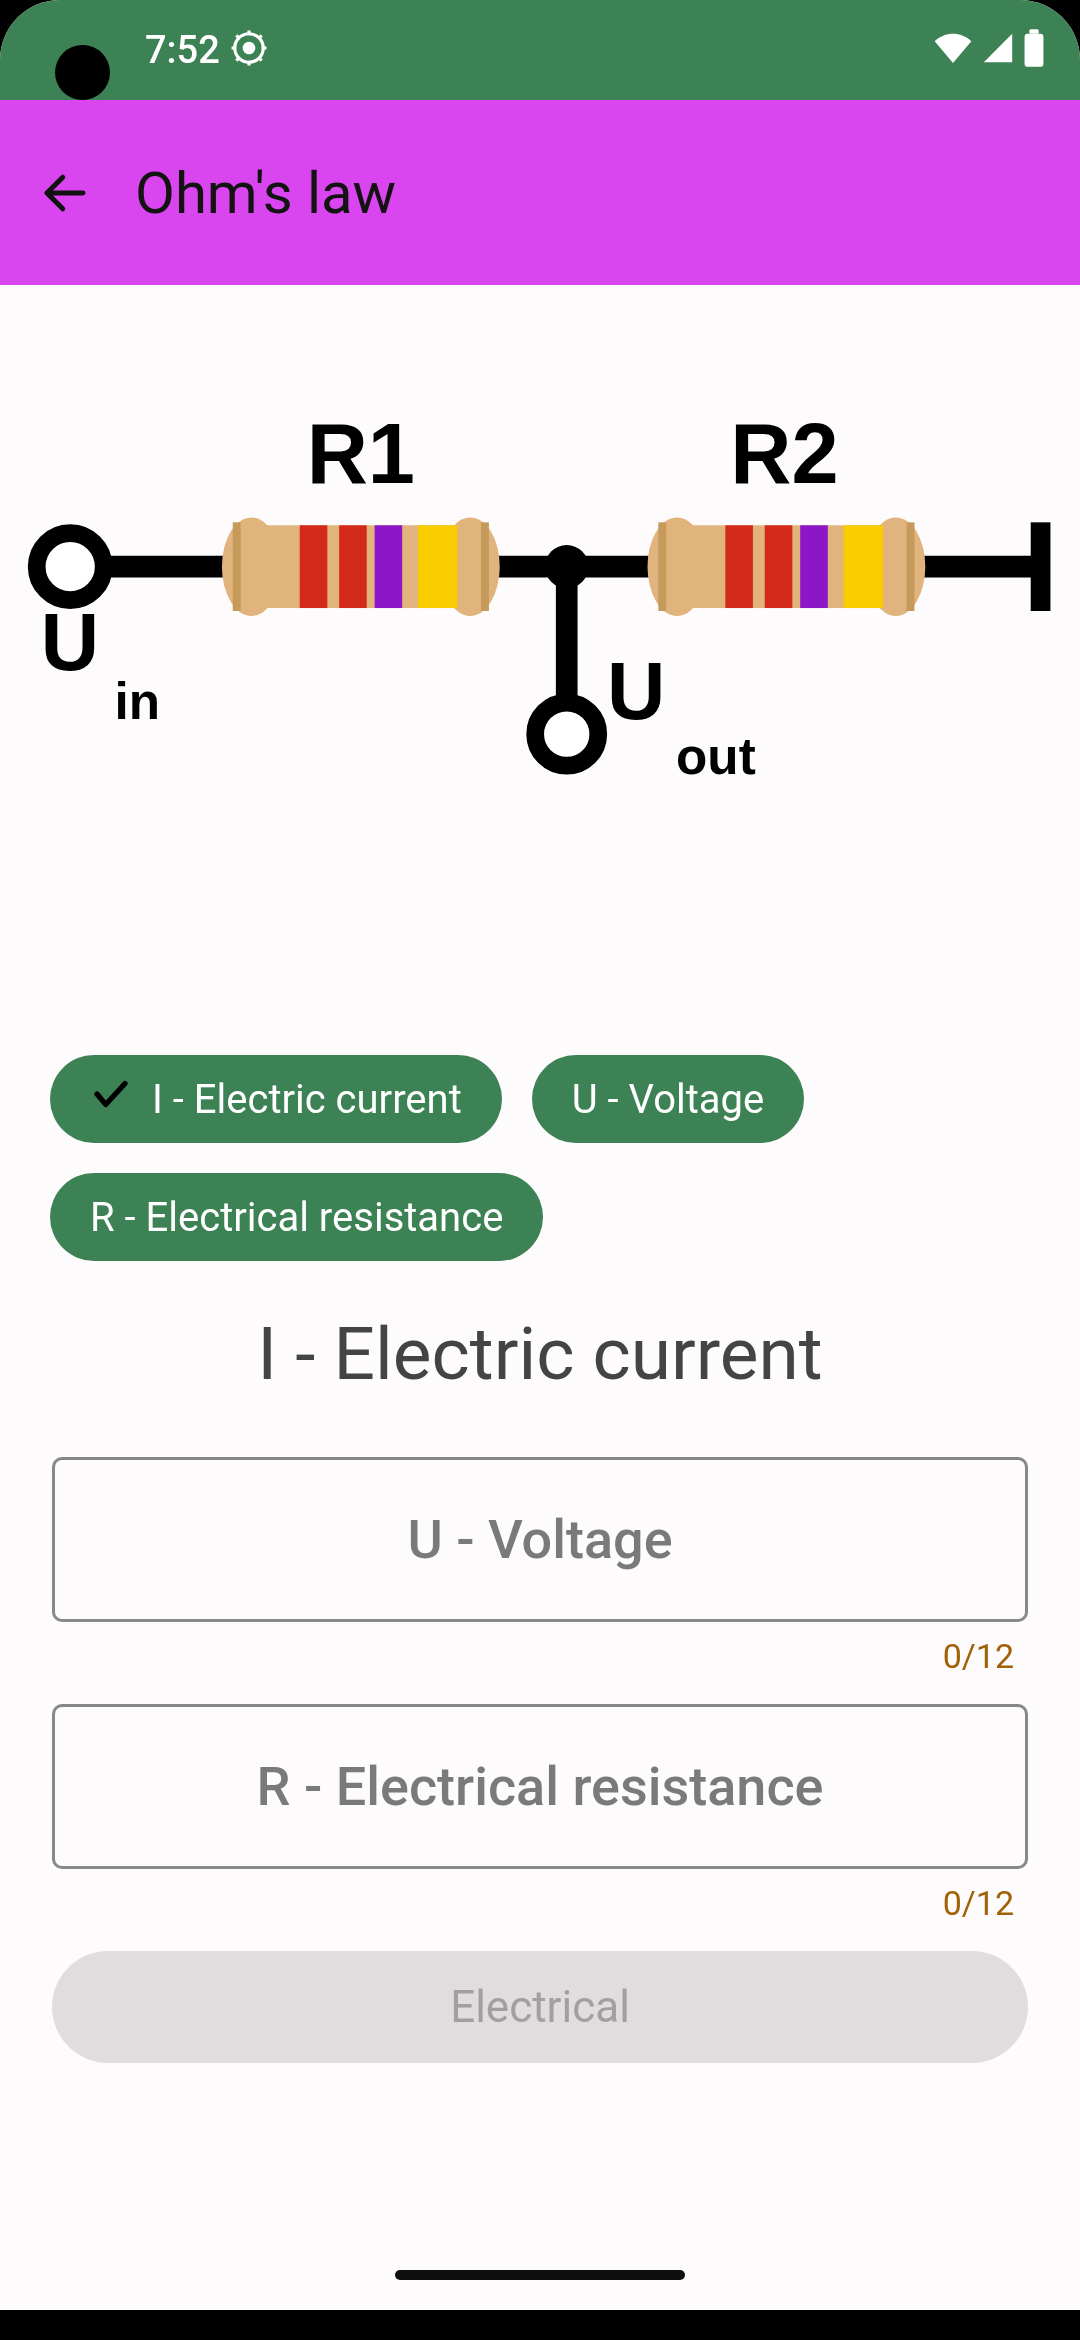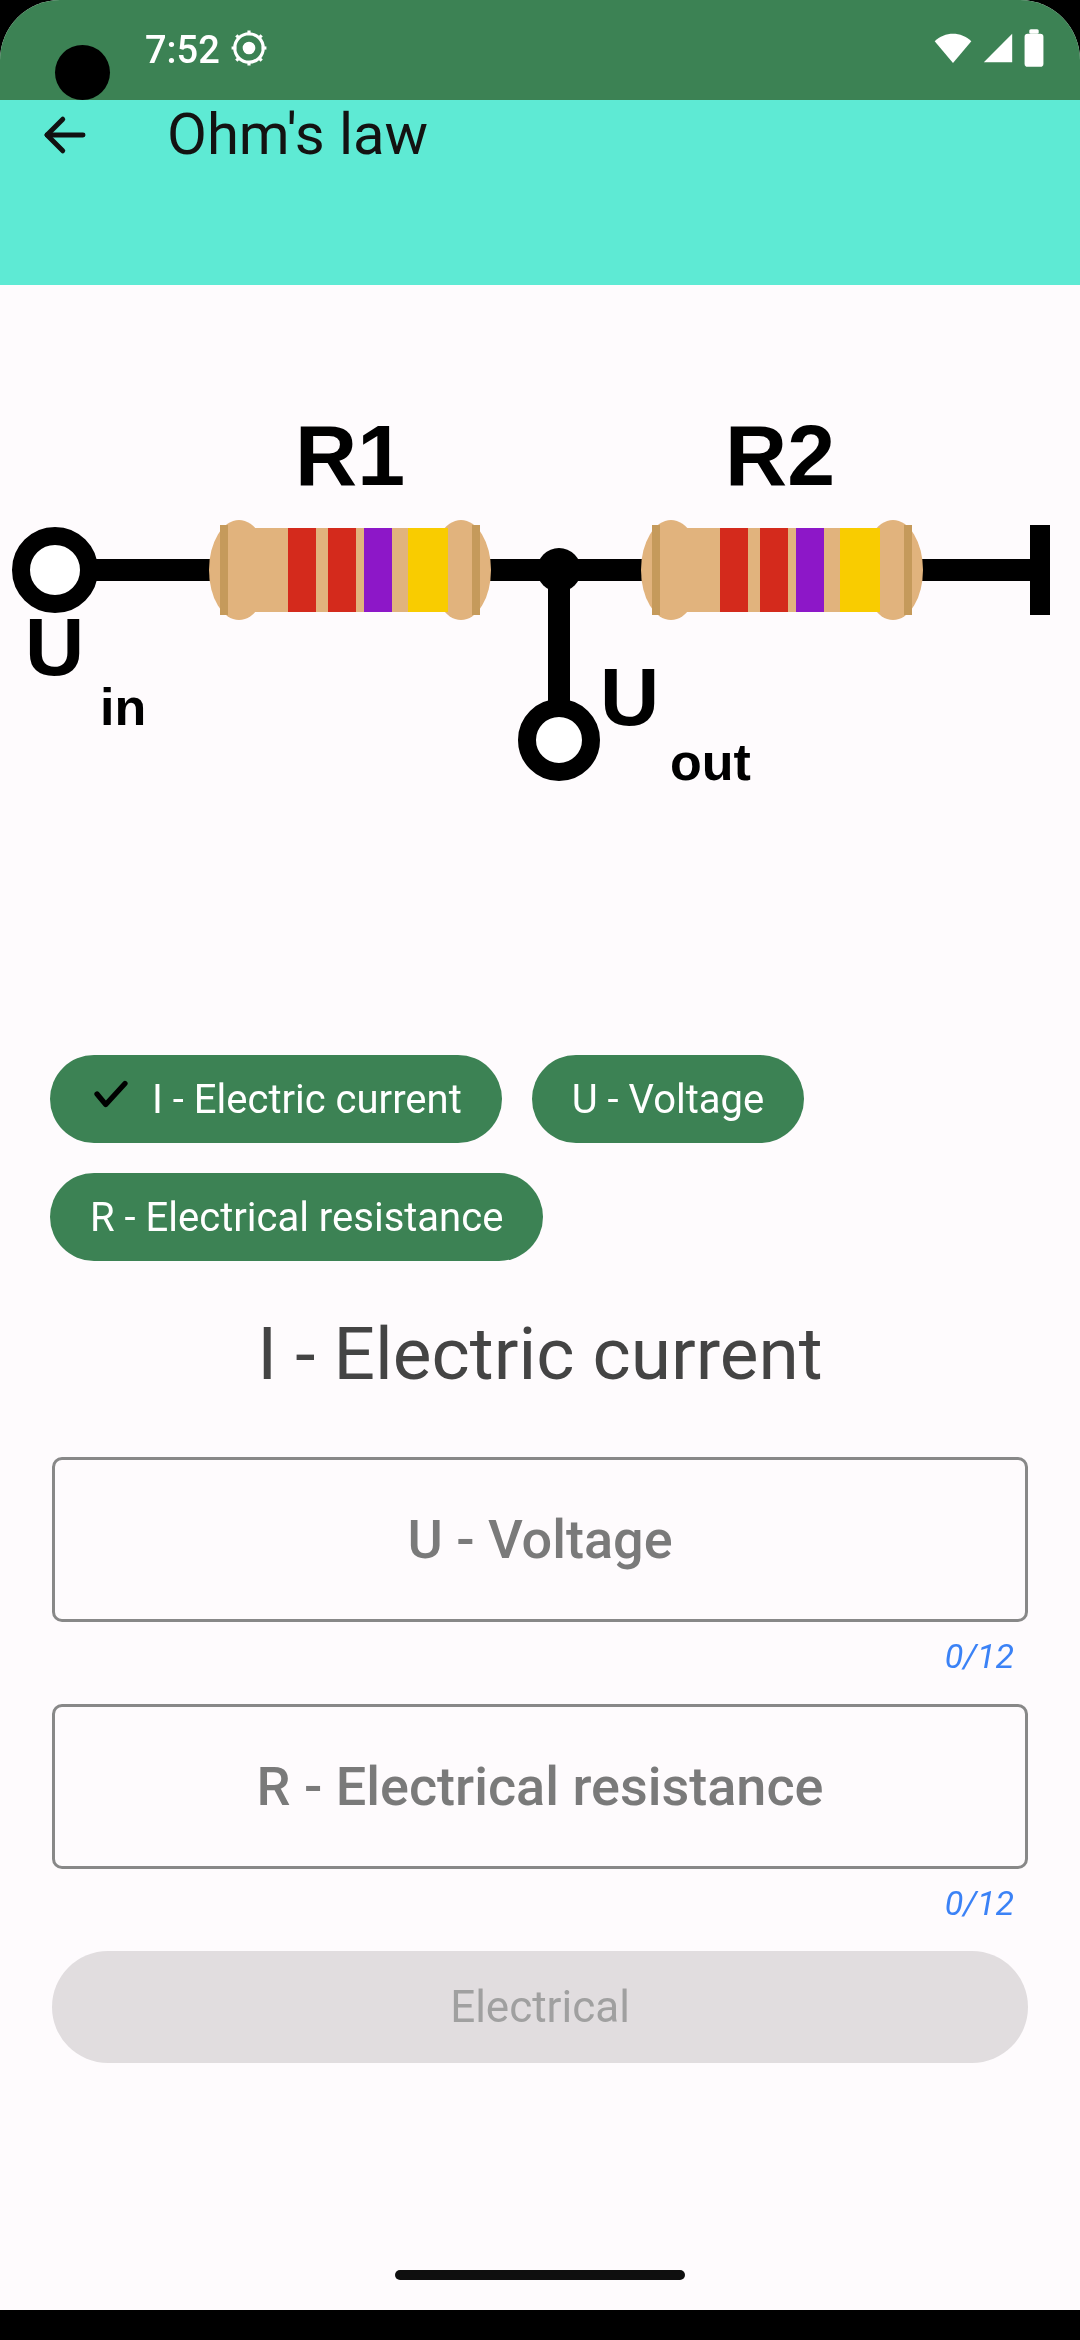--- a/index.html
+++ b/index.html
@@ -51,42 +51,43 @@
       font-weight: 500;
       color: #fff;
     }
     .status-right {
       display: flex;
       align-items: center;
       gap: 8px;
     }
     .app-bar {
       height: 185px;
-      background: #5eead4;
-      display: flex;
+      background: #d946ef;
+      display: flex;
+      align-items: center;
       padding: 0 30px;
-      gap: 67px;
+      gap: 35px;
     }
     .back-btn {
       width: 70px;
       height: 70px;
       display: flex;
       align-items: center;
       justify-content: center;
     }
     .page-title {
       font-size: 58px;
       font-weight: 400;
       color: #131312;
     }
     .content {
       background: #fefbfd;
     }
     .diagram-area {
-      padding: 60px 0 0 0;
+      padding: 60px 0 0 16px;
       height: 770px;
       position: relative;
       text-decoration: underline;
     }
     .circuit-svg {
       width: 100%;
     }
     .chips-row {
       display: flex;
       flex-wrap: wrap;
@@ -129,24 +130,23 @@
       background: #fefbfd;
       display: flex;
       align-items: center;
       justify-content: center;
       font-size: 54px;
       color: #7a7a7a;
       font-weight: 500;
     }
     .char-count {
       font-size: 34px;
-      color: #3b82f6;
+      color: #a16207;
       text-align: right;
       margin: 14px 66px 28px 0;
-      font-style: italic;
     }
     .calc-btn {
       margin: 10px 52px 0 52px;
       height: 112px;
       background: #e1dddf;
       border-radius: 56px;
       display: flex;
       align-items: center;
       justify-content: center;
       font-size: 44px;

